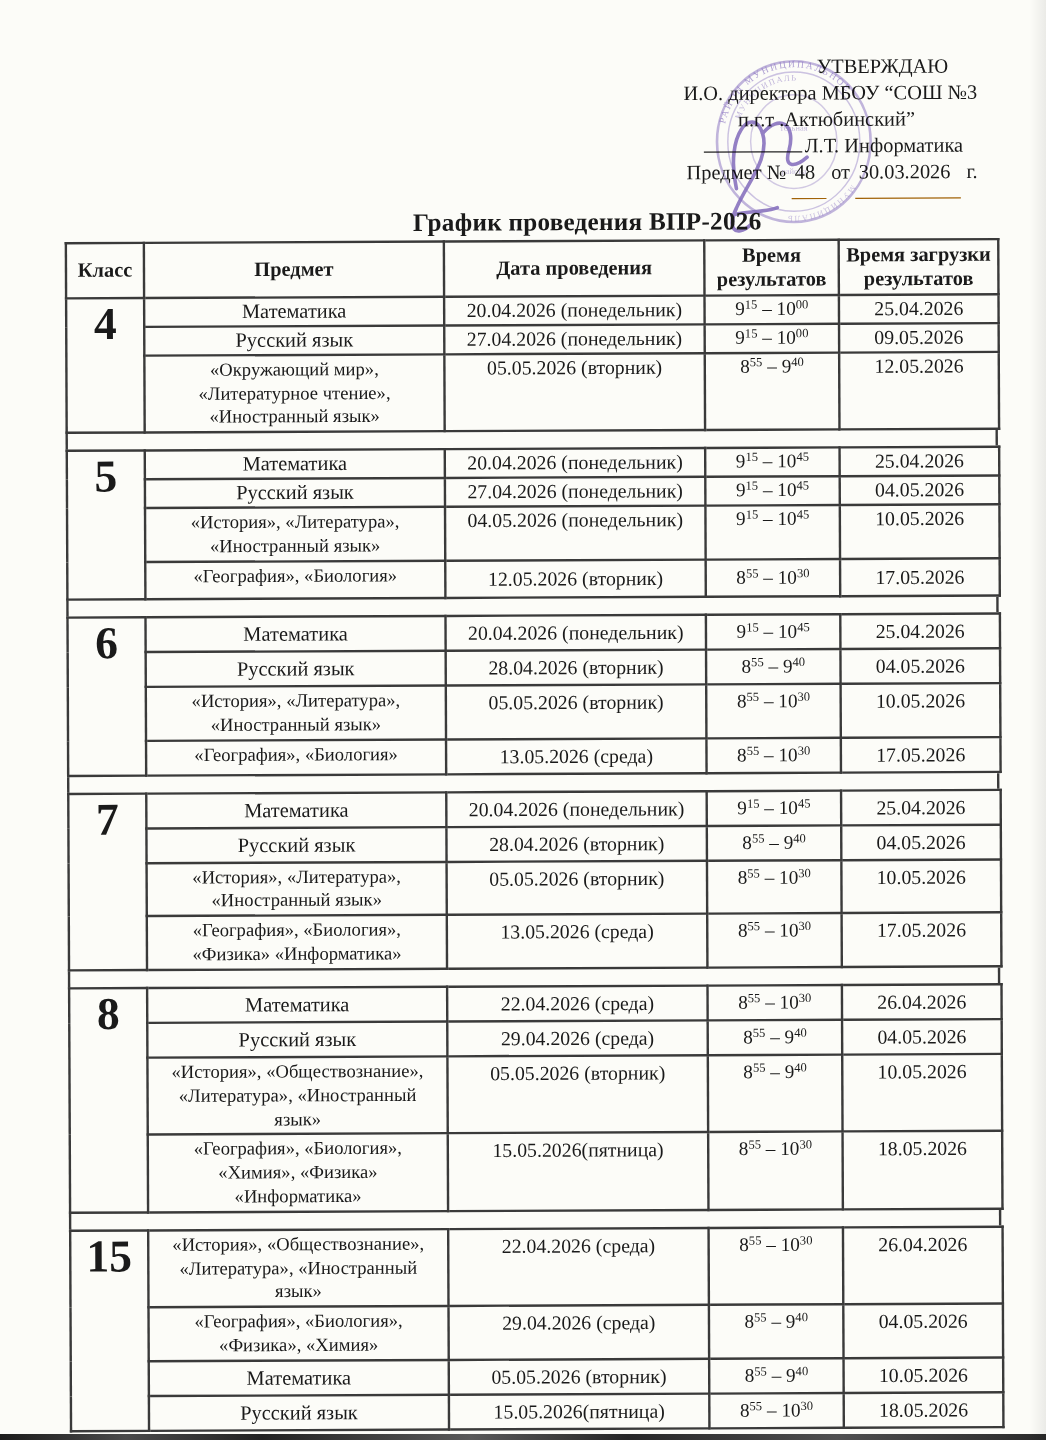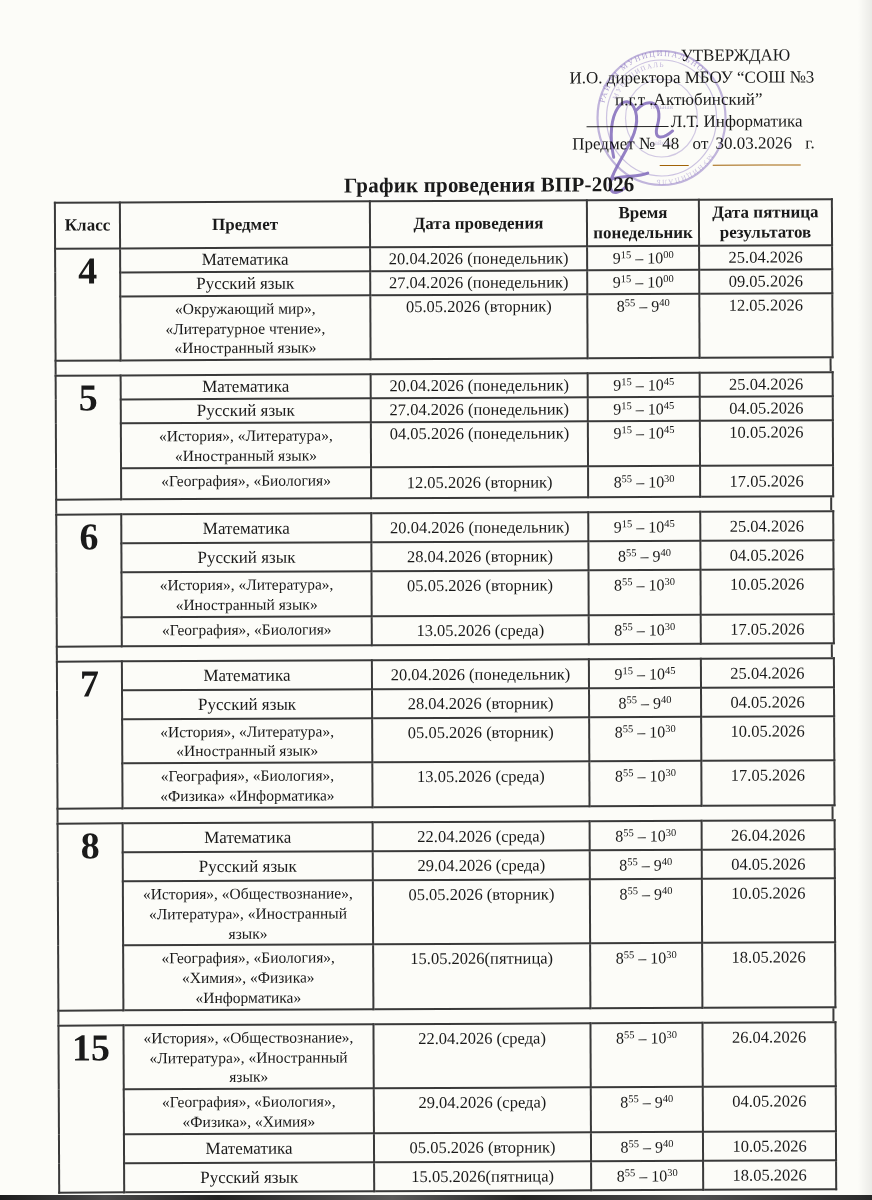--- a/index.html
+++ b/index.html
@@ -127,22 +127,22 @@
             <col style="width: 250px;">
             <col style="width: 217px;">
             <col style="width: 112px;">
             <col style="width: 133px;">
           </colgroup>
           <thead>
             <tr>
               <th>Класс</th>
               <th>Предмет</th>
               <th>Дата проведения</th>
-              <th>Время понедельник</th>
-              <th>Дата пятница результатов</th>
+              <th>Время результатов</th>
+              <th>Время загрузки результатов</th>
             </tr>
           </thead>
           <tbody>
             <tr>
               <td class="grade" rowspan="3">4</td>
               <td class="subject">Математика</td>
               <td class="date">20.04.2026 (понедельник)</td>
               <td class="time">9<sup>15</sup> – 10<sup>00</sup></td>
               <td class="upload">25.04.2026</td>
             </tr>

